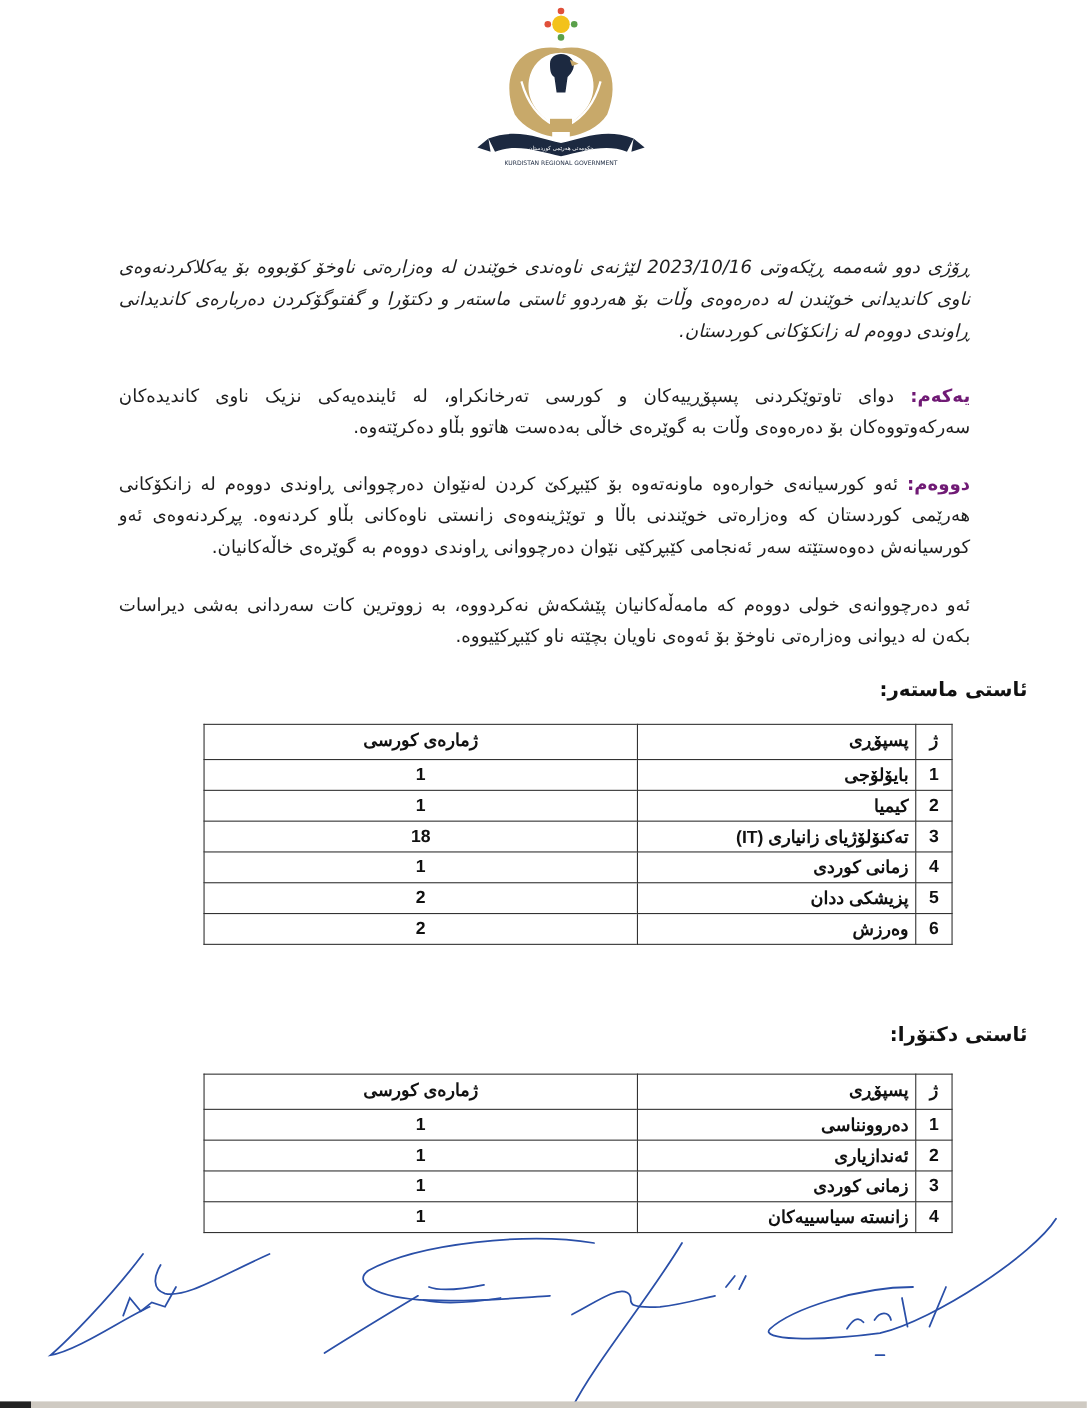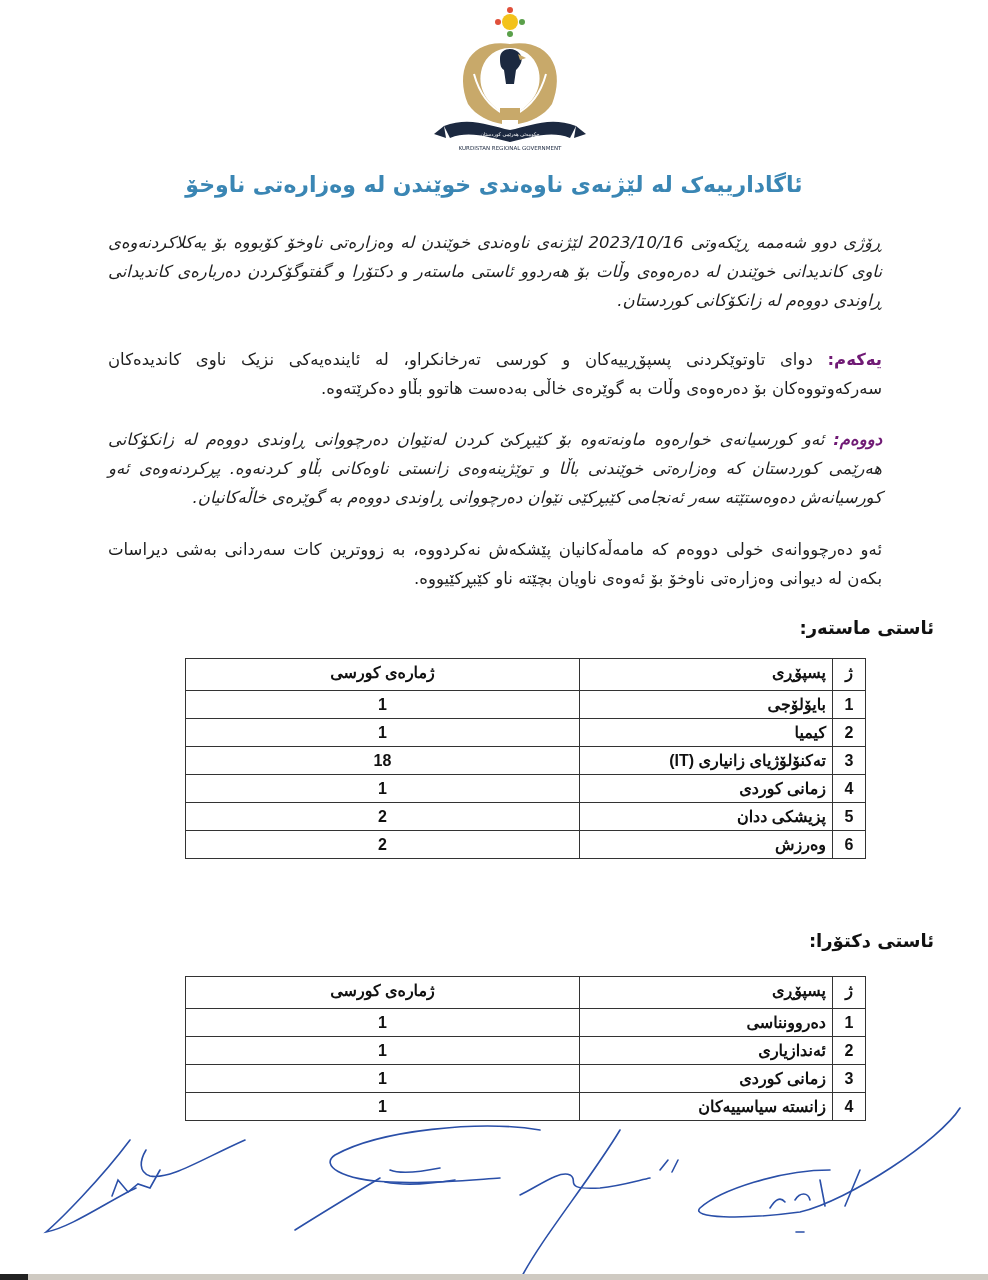--- a/index.html
+++ b/index.html
@@ -17,21 +17,21 @@
       font-size: 22px; font-weight: bold; color: #3a86b4;
     }
     .para {
       position: absolute; left: 108px; right: 106px;
       direction: rtl; text-align: justify;
       font-size: 16.5px; line-height: 29px; color: #1e1e1e;
     }
     .para .lead { color: #701a75; font-weight: bold; }
     .p1 { top: 228px; font-style: italic; }
     .p2 { top: 345px; }
-    .p3 { top: 425px; font-style: italic; }
+    .p3 { top: 425px; }
     .p4 { top: 535px; }
     .section-h {
       position: absolute; right: 54px; direction: rtl;
       font-size: 18px; font-weight: bold; color: #111;
       font-family: "DejaVu Sans", sans-serif;
     }
     .sh1 { top: 617px; }
     .sh2 { top: 930px; }
     table.data {
       position: absolute; left: 185px; width: 681px;
@@ -79,21 +79,20 @@
     <path d="M88 50 L96 54 L90 56 Z" fill="#c8a96a"></path>
     <rect x="70" y="104" width="20" height="12" fill="#c8a96a"></rect>
 
     <path d="M14 122 C40 112 60 122 80 126 C100 122 120 112 146 122 L140 134 C120 126 100 134 80 138 C60 134 40 126 20 134 Z" fill="#1c2940"></path>
     <path d="M14 122 L4 130 L16 134 Z" fill="#1c2940"></path>
     <path d="M146 122 L156 130 L144 134 Z" fill="#1c2940"></path>
     <text x="80" y="132" font-size="5" fill="#fff" text-anchor="middle" font-family="DejaVu Sans, sans-serif">حكومەتی هەرێمی کوردستان</text>
     <text x="80" y="146" font-size="5.5" fill="#1c2940" text-anchor="middle" font-family="DejaVu Sans, sans-serif">KURDISTAN REGIONAL GOVERNMENT</text>
   </svg>
 
-  <div class="title">ئاگادارییەک لە لێژنەی ناوەندی خوێندن لە وەزارەتی ناوخۆ</div>
 
   <div class="para p1">
     <span>ڕۆژی دوو شەممە ڕێکەوتی 2023/10/16 لێژنەی ناوەندی خوێندن لە وەزارەتی ناوخۆ کۆبووە بۆ یەکلاکردنەوەی ناوی کاندیدانی خوێندن لە دەرەوەی وڵات بۆ هەردوو ئاستی ماستەر و دکتۆرا و گفتوگۆکردن دەربارەی کاندیدانی ڕاوندی دووەم لە زانکۆکانی کوردستان.</span>
   </div>
   <div class="para p2">
     <span class="lead">یەکەم:</span><span> دوای تاوتوێکردنی پسپۆڕییەکان و کورسی تەرخانکراو، لە ئایندەیەکی نزیک ناوی کاندیدەکان سەرکەوتووەکان بۆ دەرەوەی وڵات بە گوێرەی خاڵی بەدەست هاتوو بڵاو دەکرێتەوە.</span>
   </div>
   <div class="para p3">
     <span class="lead">دووەم:</span><span> ئەو کورسیانەی خوارەوە ماونەتەوە بۆ کێبڕکێ کردن لەنێوان دەرچووانی ڕاوندی دووەم لە زانکۆکانی هەرێمی کوردستان کە وەزارەتی خوێندنی باڵا و توێژینەوەی زانستی ناوەکانی بڵاو کردنەوە. پڕکردنەوەی ئەو کورسیانەش دەوەستێتە سەر ئەنجامی کێبڕکێی نێوان دەرچووانی ڕاوندی دووەم بە گوێرەی خاڵەکانیان.</span>
   </div>

